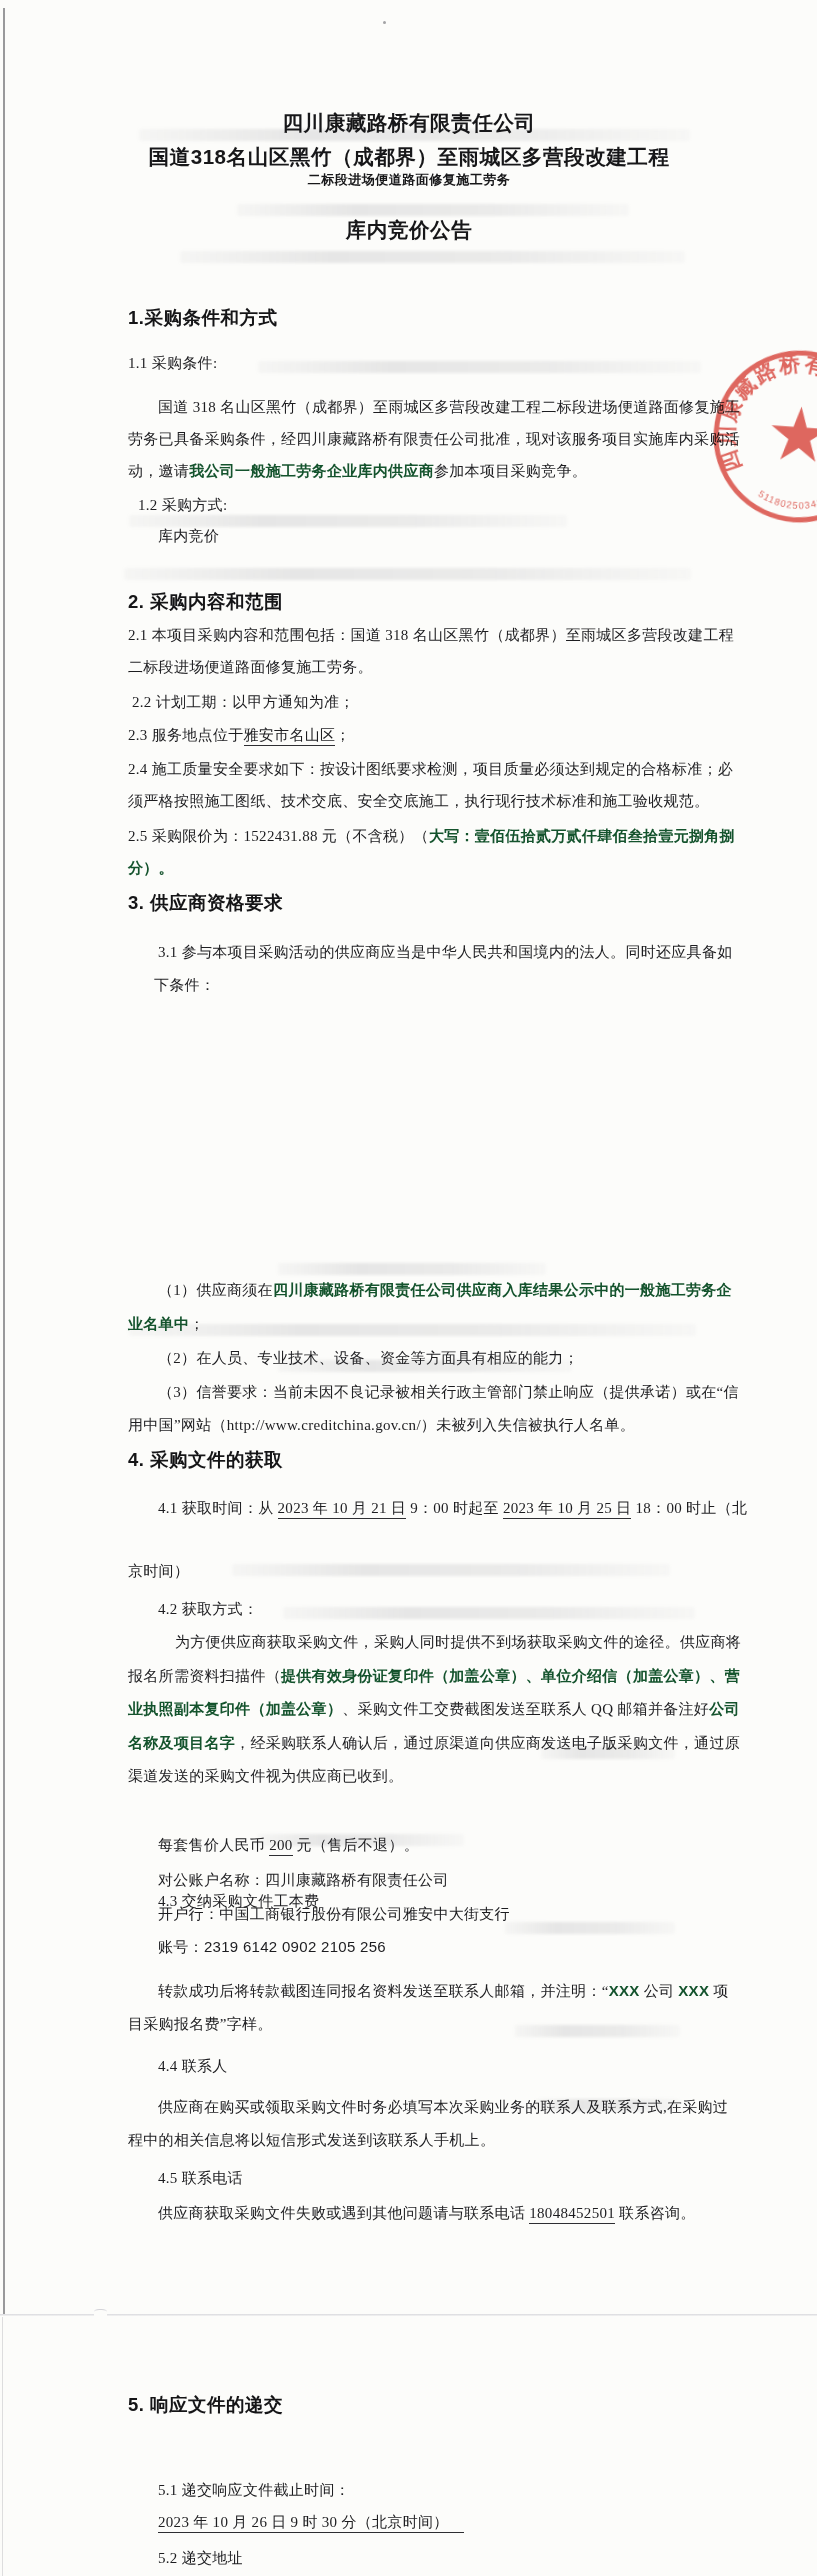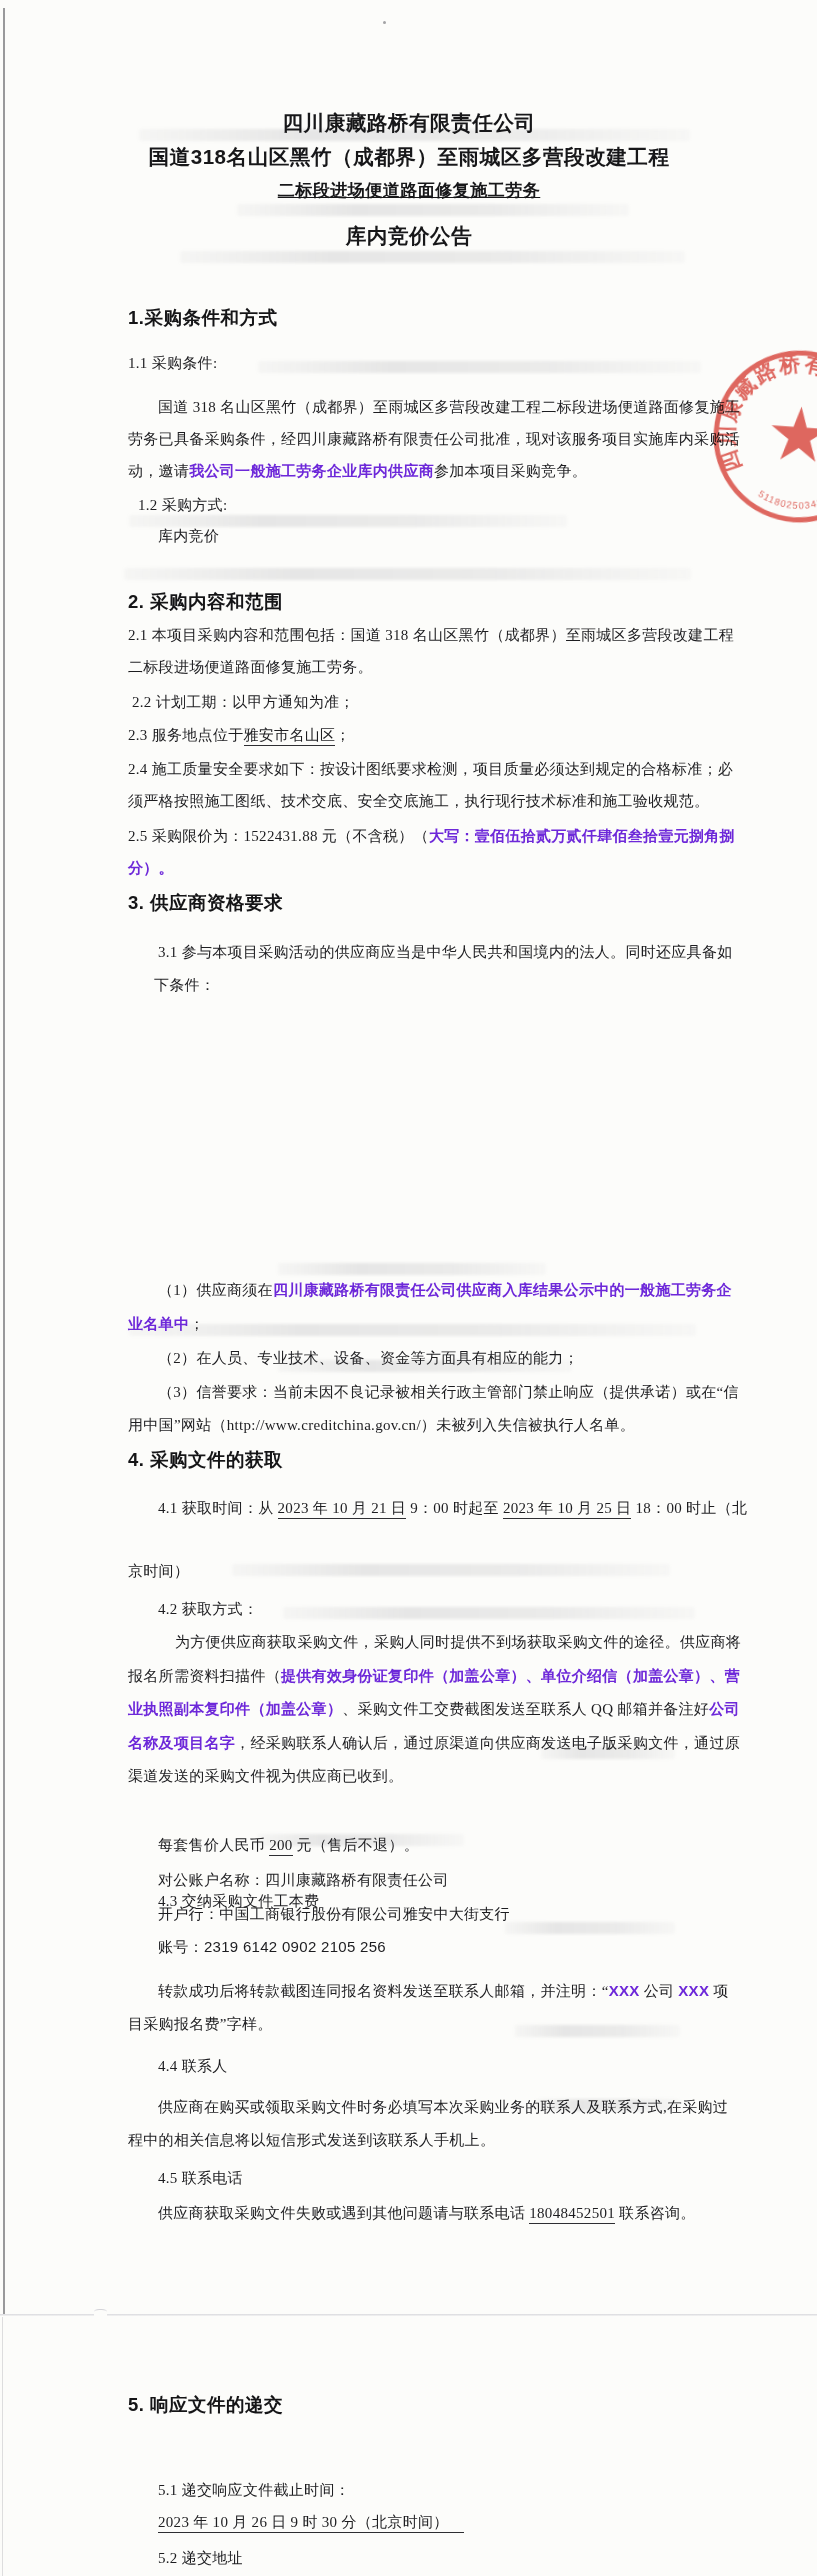--- a/index.html
+++ b/index.html
@@ -27,21 +27,21 @@
     letter-spacing:0.5px;
     color:#151517;
   }
   .line.center{
     left:0;width:100%;text-align:center;
     font-family:"Liberation Sans","DejaVu Sans",sans-serif;
     font-weight:700;
     letter-spacing:0.5px;
     color:#171719;
   }
-  .line .b{font-weight:700;color:#6d28d9;}
+  .line .b{font-weight:700;color:#14532d;}
   .line .u{border-bottom:1.3px solid #2e2e32;padding-bottom:1.5px;}
   .line .sans{font-family:"Liberation Sans","DejaVu Sans",sans-serif;}
   .ghost{
     position:absolute;height:12.4px;z-index:1;
     background:linear-gradient(90deg, rgba(125,125,135,.05), rgba(100,100,112,.14) 30%, rgba(110,110,122,.12) 65%, rgba(125,125,135,.04));
     filter:blur(1.5px);
     border-radius:2.1px;
   }
   .stamp{
     position:absolute;z-index:5;
@@ -91,22 +91,22 @@
       <div class="ghost" style="left: 541px; top: 1747px; width: 134px;"></div>
       <div class="ghost" style="left: 258px; top: 1834px; width: 206px;"></div>
       <div class="ghost" style="left: 505px; top: 1922px; width: 170px;"></div>
       <div class="ghost" style="left: 515px; top: 2025px; width: 165px;"></div>
       <div class="ghost" style="left: 536px; top: 2099px; width: 144px;"></div>
     </div>
 
   <div id="text-layer">
       <div class="line center h" style="top: 111px; font-size: 20.6px;"><span>四川康藏路桥有限责任公司</span></div>
       <div class="line center h" style="top: 145px; font-size: 20.6px;"><span>国道318名山区黑竹（成都界）至雨城区多营段改建工程</span></div>
-      <div class="line center h" style="top: 181px; font-size: 17px; text-decoration: underline;"><span>二标段进场便道路面修复施工劳务</span></div>
-      <div class="line center h" style="top: 218px; font-size: 20.6px; margin-top: 6px;"><span>库内竞价公告</span></div>
+      <div class="line center h" style="top: 172px; font-size: 13px;"><span>二标段进场便道路面修复施工劳务</span></div>
+      <div class="line center h" style="top: 218px; font-size: 20.6px;"><span>库内竞价公告</span></div>
       <div class="line h" style="top: 307px; left: 128px;"><span>1.采购条件和方式</span></div>
       <div class="line" style="top: 354px; left: 128px;"><span>1.1 采购条件:</span></div>
       <div class="line" style="top: 398px; left: 158px;"><span>国道 318 名山区黑竹（成都界）至雨城区多营段改建工程二标段进场便道路面修复施工</span></div>
       <div class="line" style="top: 430px; left: 128px;"><span>劳务已具备采购条件，经四川康藏路桥有限责任公司批准，现对该服务项目实施库内采购活</span></div>
       <div class="line" style="top: 462px; left: 128px;"><span>动，邀请</span><span class="b">我公司一般施工劳务企业库内供应商</span><span>参加本项目采购竞争。</span></div>
       <div class="line" style="top: 496px; left: 128px; margin-left: 10px;"><span>1.2 采购方式:</span></div>
       <div class="line" style="top: 529px; left: 158px; font-family: Liberation Mono, monospace;"><span>库内竞价</span></div>
       <div class="line h" style="top: 591px; left: 128px;"><span>2. 采购内容和范围</span></div>
       <div class="line" style="top: 626px; left: 128px;"><span>2.1 本项目采购内容和范围包括：国道 318 名山区黑竹（成都界）至雨城区多营段改建工程</span></div>
       <div class="line" style="top: 658px; left: 128px;"><span>二标段进场便道路面修复施工劳务。</span></div>

